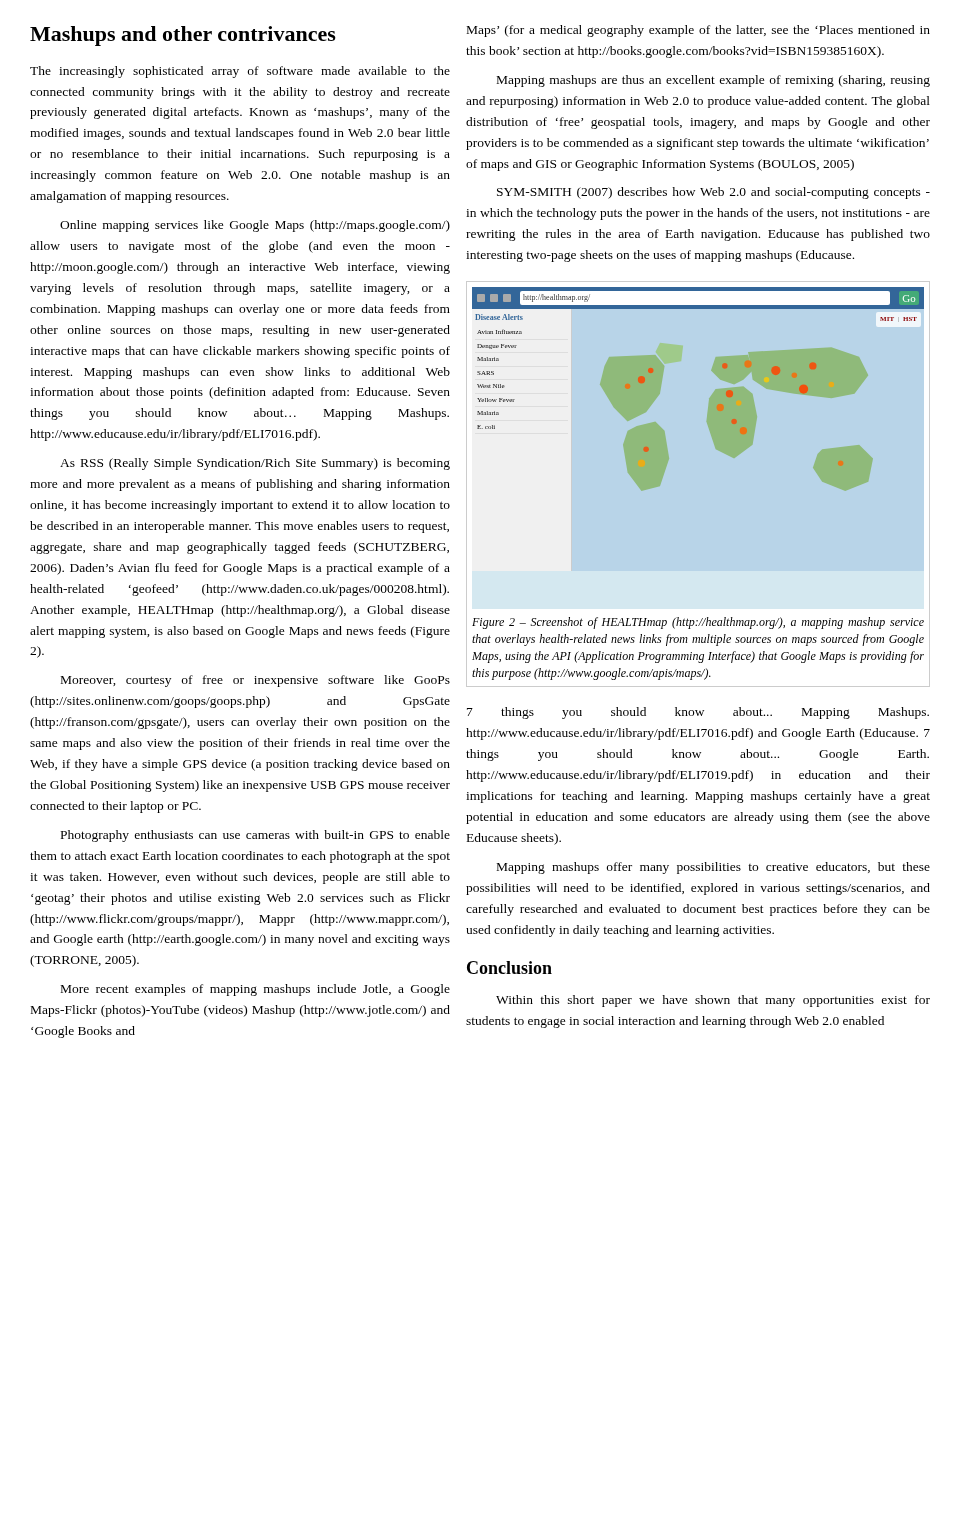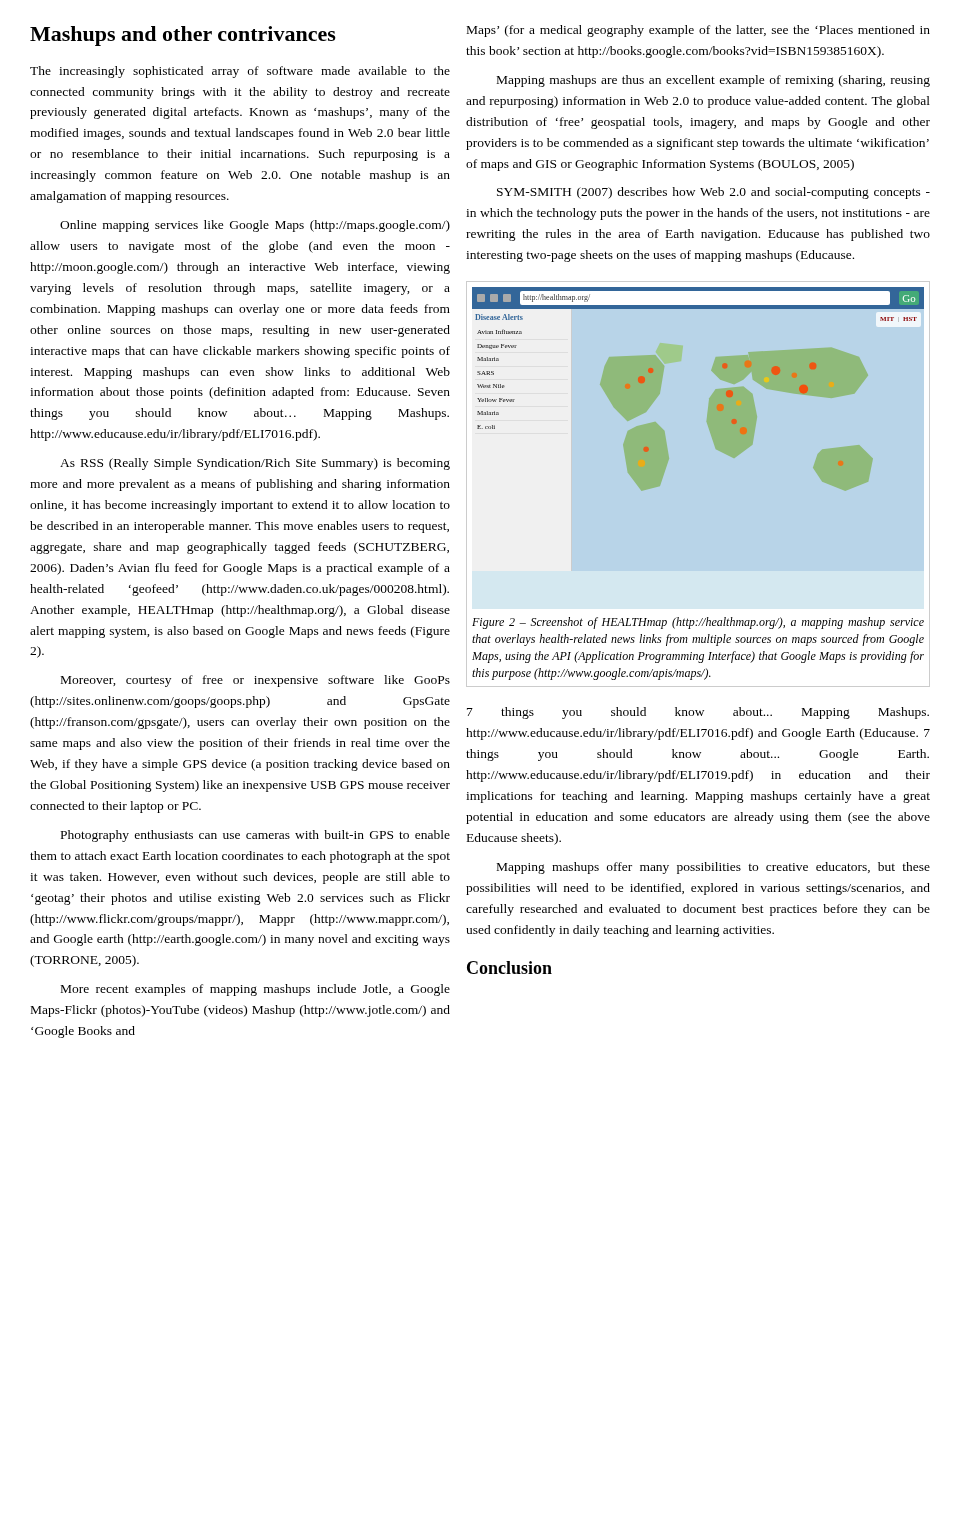--- a/index.html
+++ b/index.html
@@ -264,19 +264,20 @@
         <p class="figure-caption">Figure 2 – Screenshot of HEALTHmap (http://healthmap.org/), a mapping mashup service that overlays health-related news links from multiple sources on maps sourced from Google Maps, using the API (Application Programming Interface) that Google Maps is providing for this purpose (http://www.google.com/apis/maps/).</p>
       </div>
 
       <div class="article-body">
         <p>7 things you should know about... Mapping Mashups. http://www.educause.edu/ir/library/pdf/ELI7016.pdf) and Google Earth (Educause. 7 things you should know about... Google Earth. http://www.educause.edu/ir/library/pdf/ELI7019.pdf) in education and their implications for teaching and learning. Mapping mashups certainly have a great potential in education and some educators are already using them (see the above Educause sheets).</p>
         <p class="indented">Mapping mashups offer many possibilities to creative educators, but these possibilities will need to be identified, explored in various settings/scenarios, and carefully researched and evaluated to document best practices before they can be used confidently in daily teaching and learning activities.</p>
       </div>
 
       <div class="article-body">
         <h2 class="section-title">Conclusion</h2>
+        <p class="indented">Within this short paper we have shown that many opportunities exist for students to engage in social interaction and learning through Web 2.0 enabled</p>
       </div>
 
     </div>
   </div>
 
 
 </div>
 
 </body></html>

